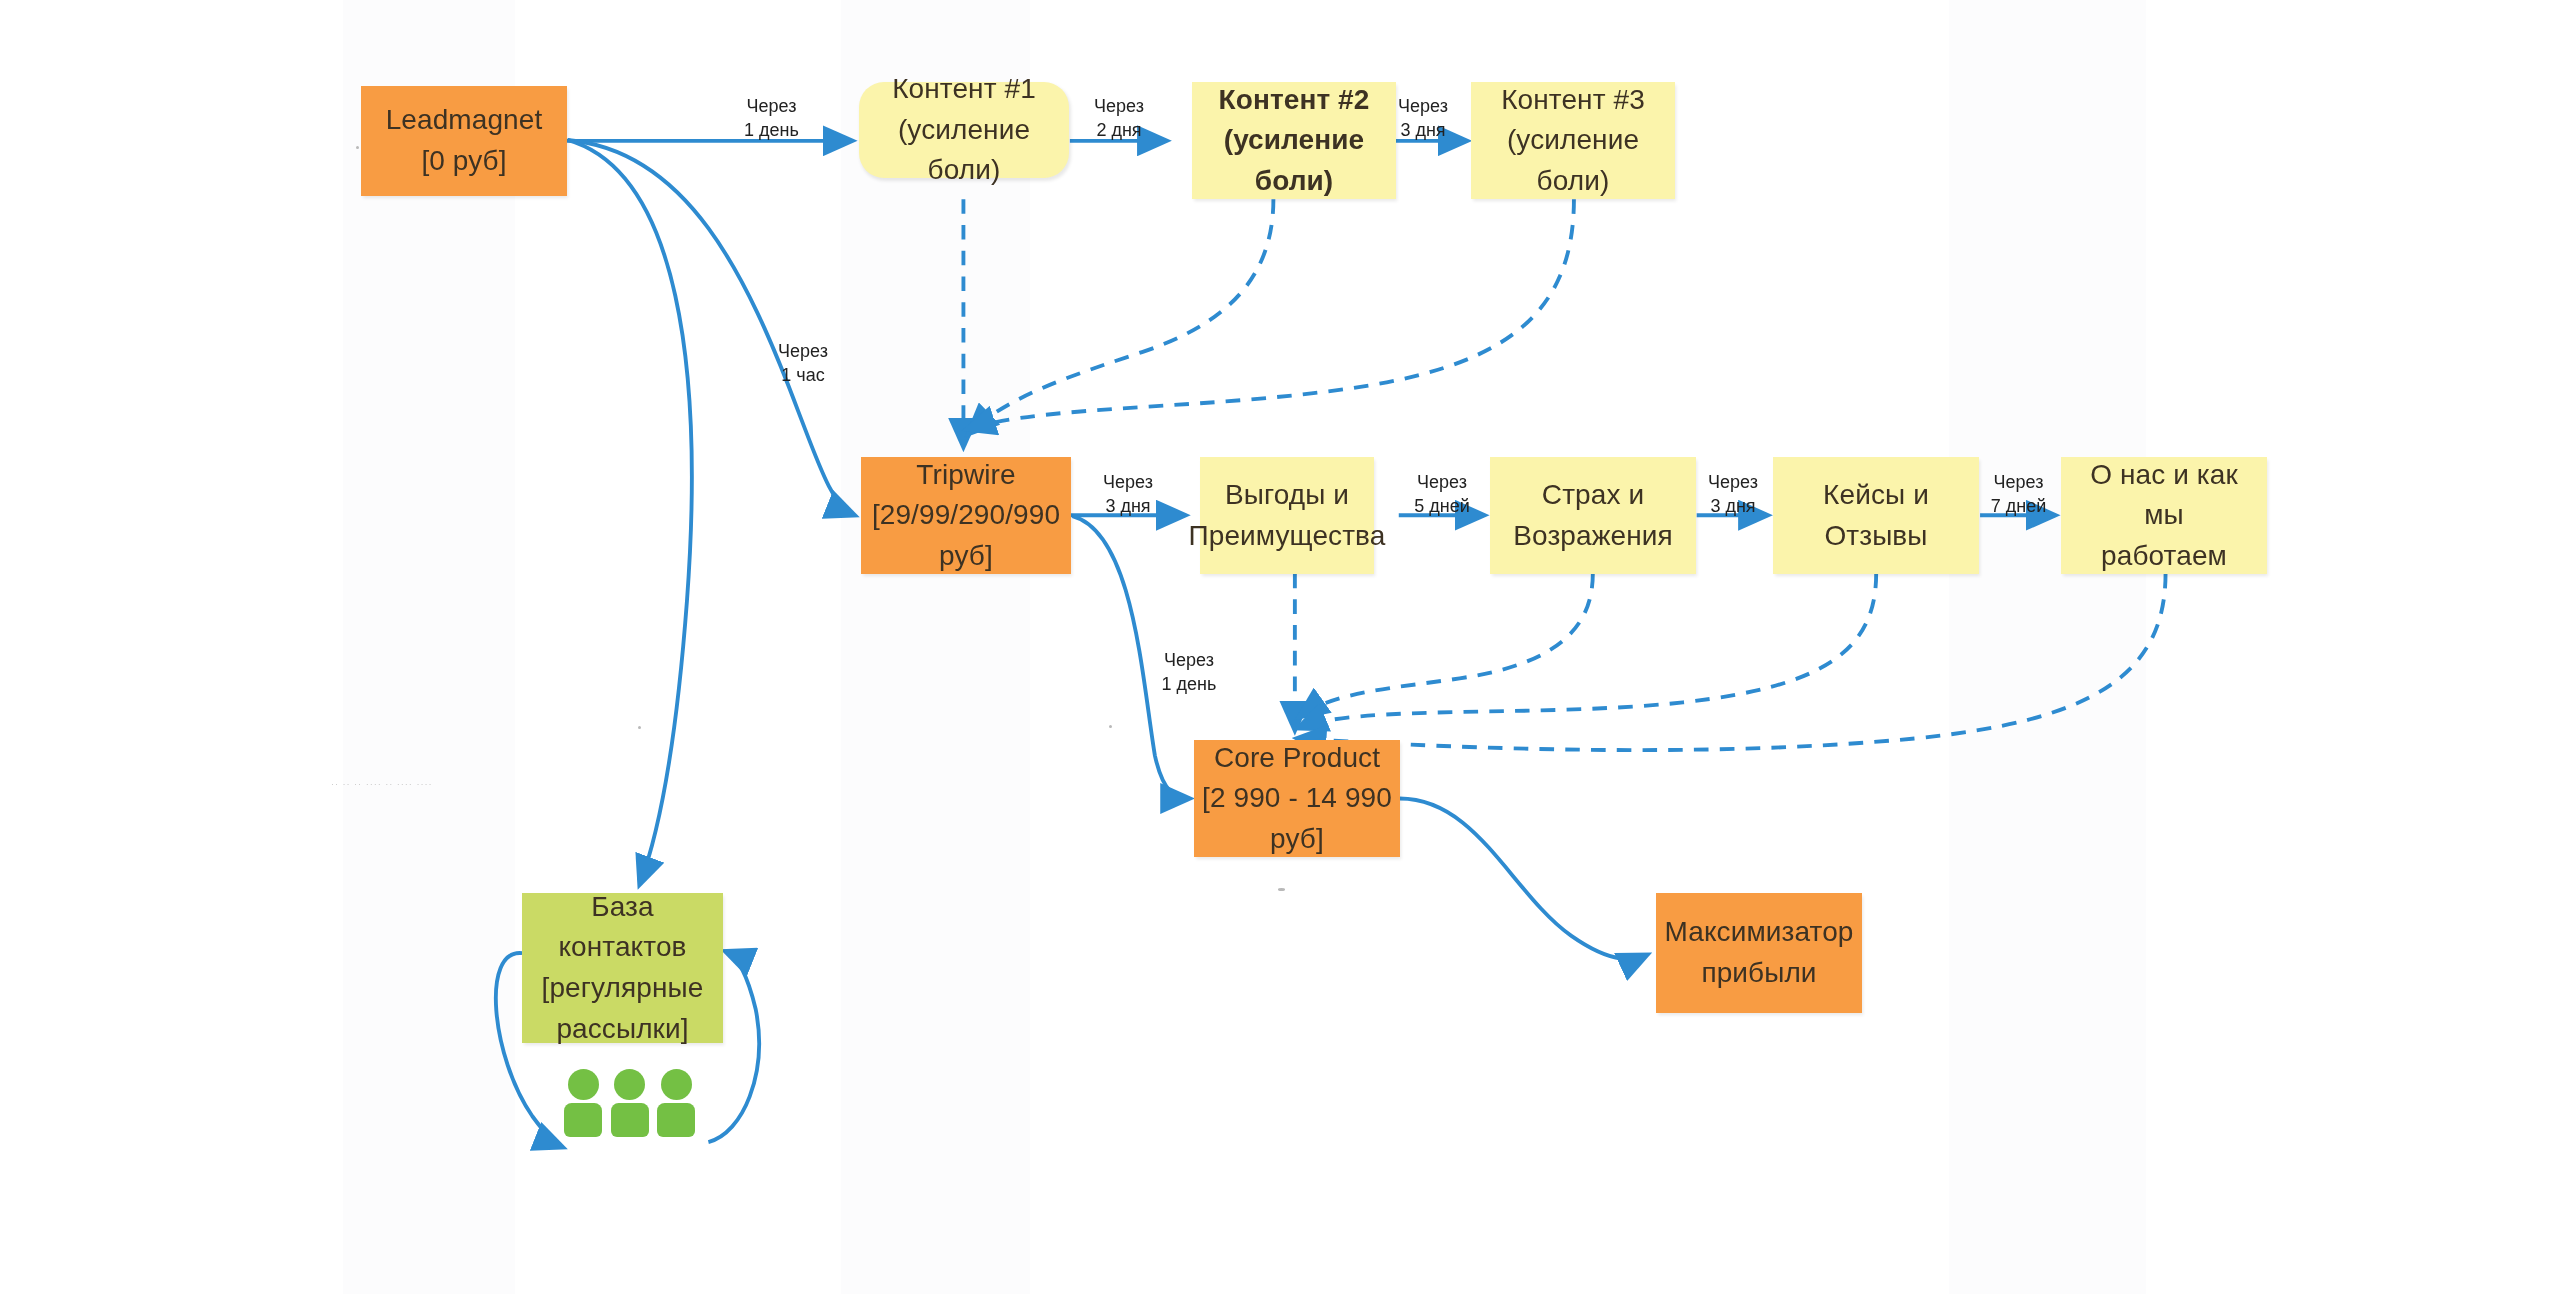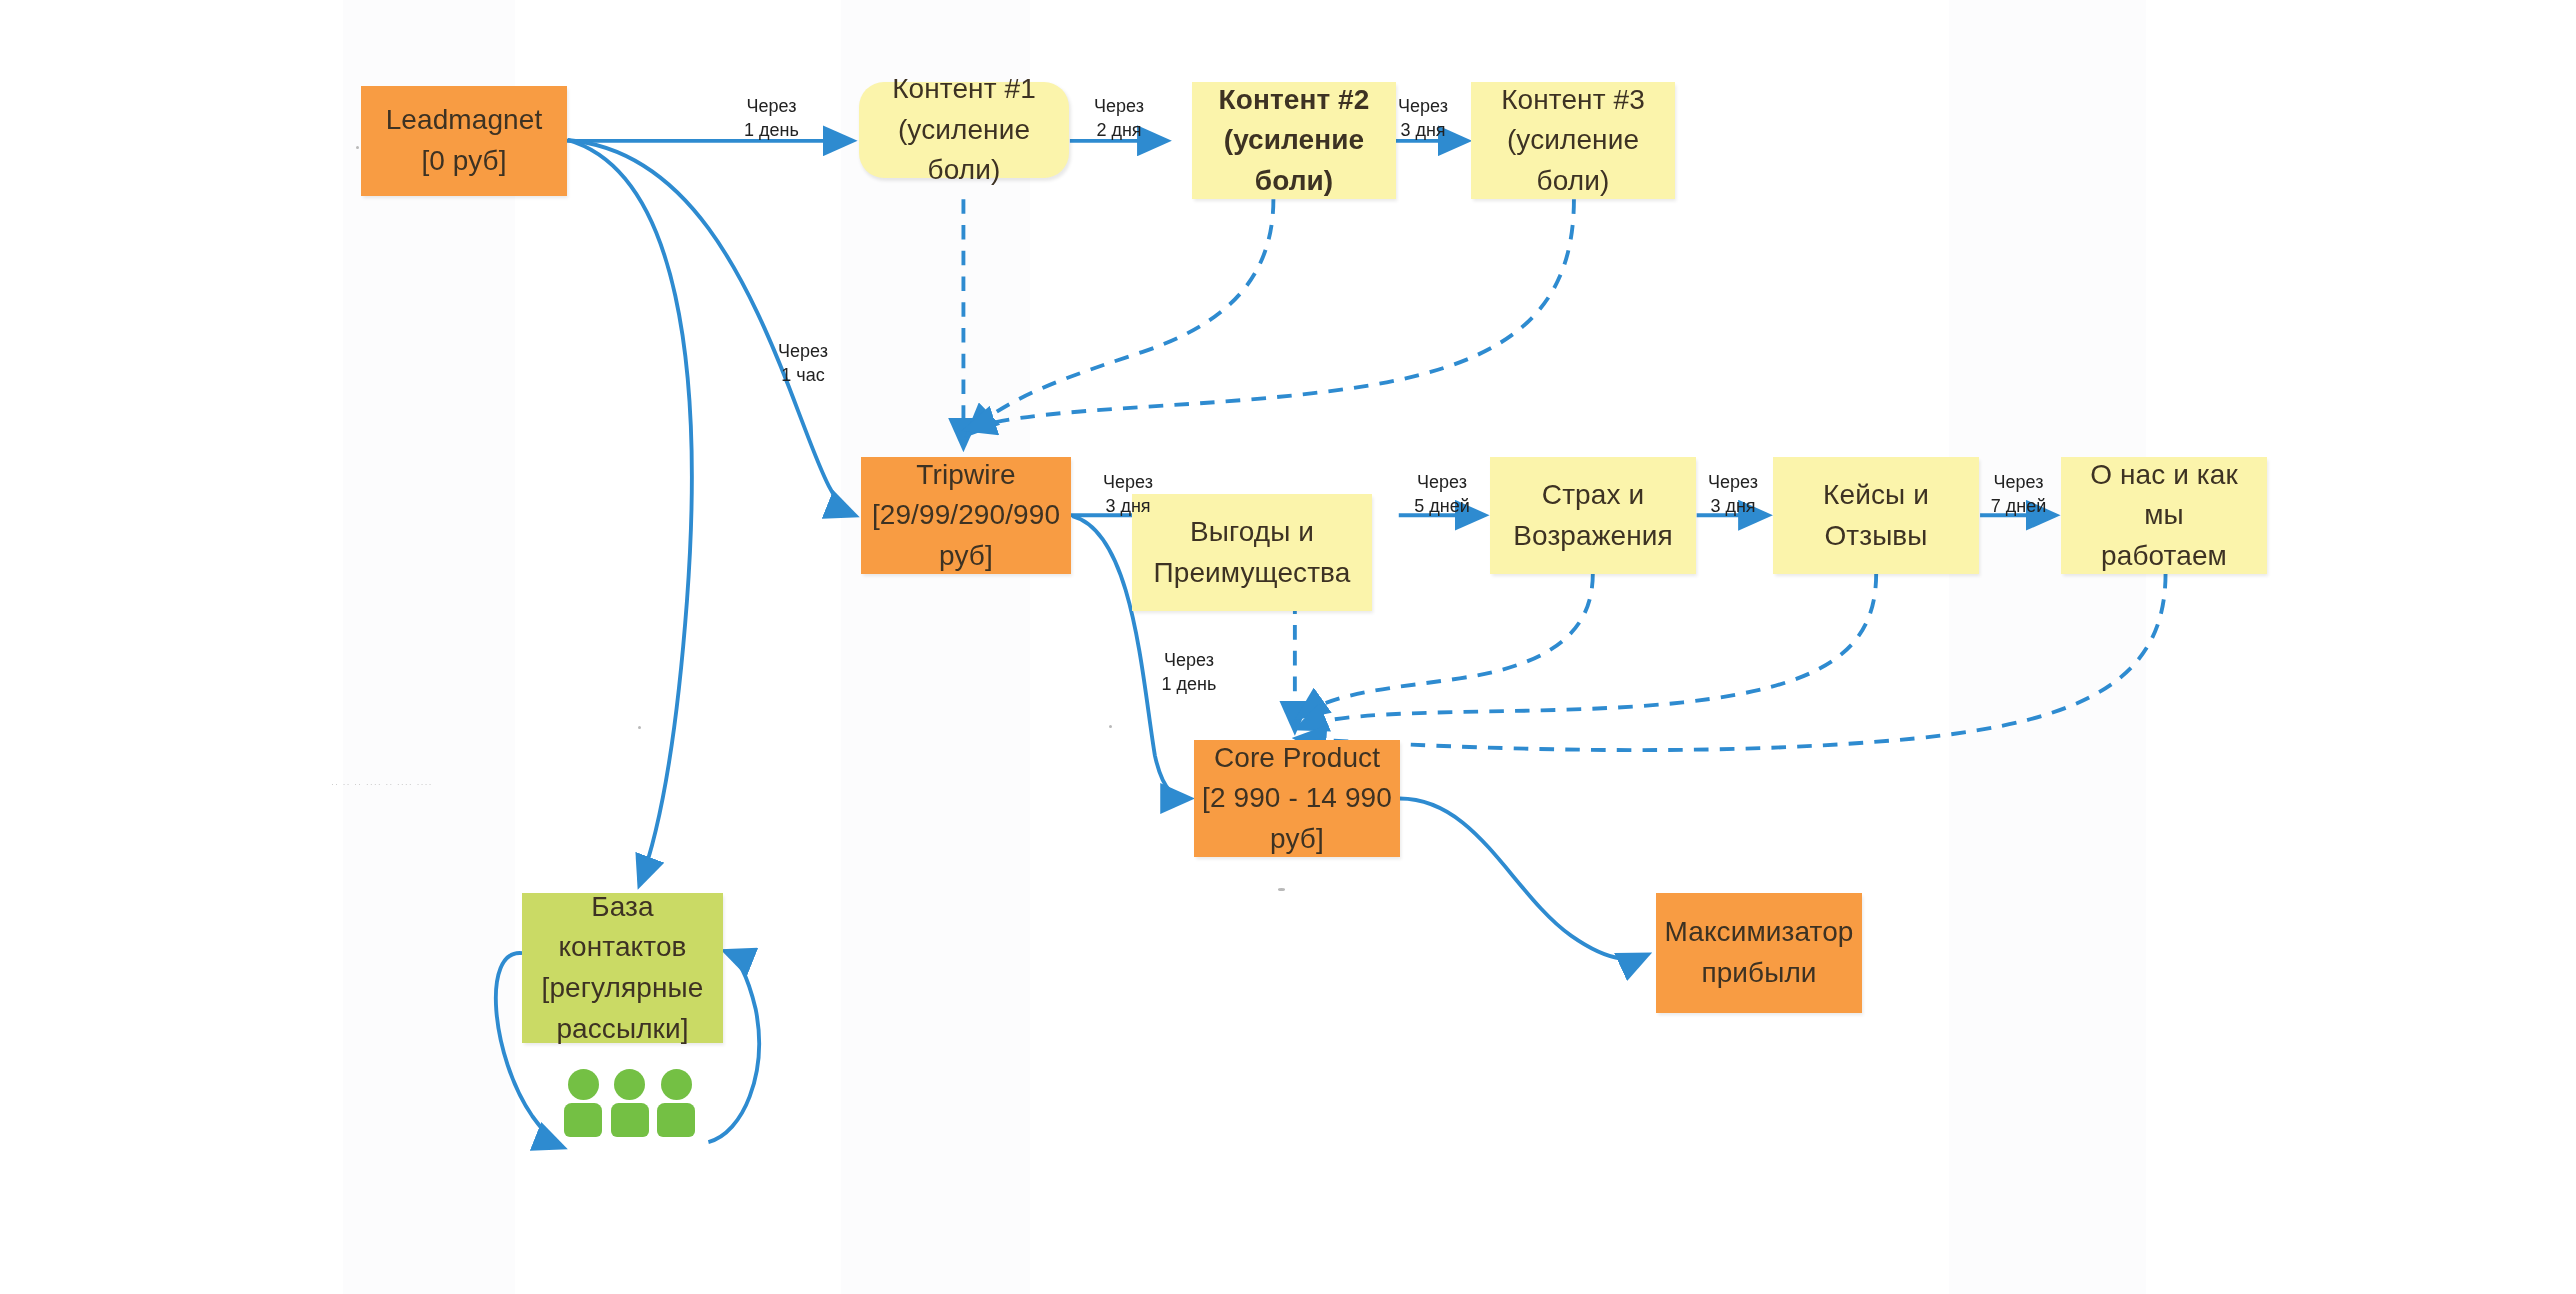--- a/index.html
+++ b/index.html
@@ -174,21 +174,21 @@
     </div>
   </div>
 
   <div class="node orange" style="left:861px; top:457px; width:210px; height:117px;">
     <div class="label">
       <span>Tripwire</span><br>
       <span>[29/99/290/990 руб]</span>
     </div>
   </div>
 
-  <div class="node yellow" style="left:1132px; top:457px; width:240px; height:117px;margin-top:37px;">
+  <div class="node yellow" style="left:1200px; top:457px; width:174px; height:117px;">
     <div class="label">
       <span>Выгоды и</span><br>
       <span>Преимущества</span>
     </div>
   </div>
 
   <div class="node yellow" style="left:1490px; top:457px; width:206px; height:117px;">
     <div class="label">
       <span>Страх и</span><br>
       <span>Возражения</span>

